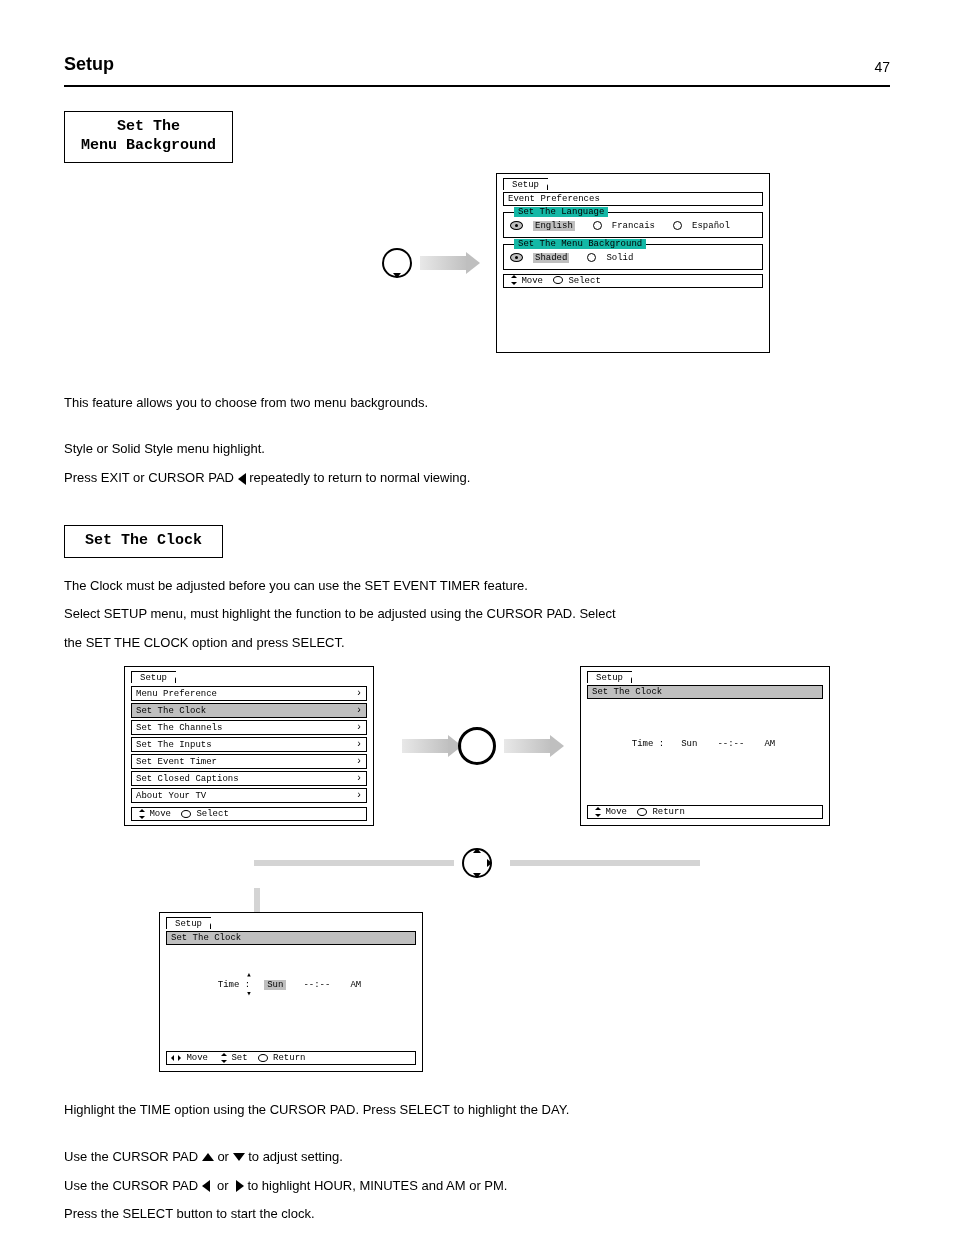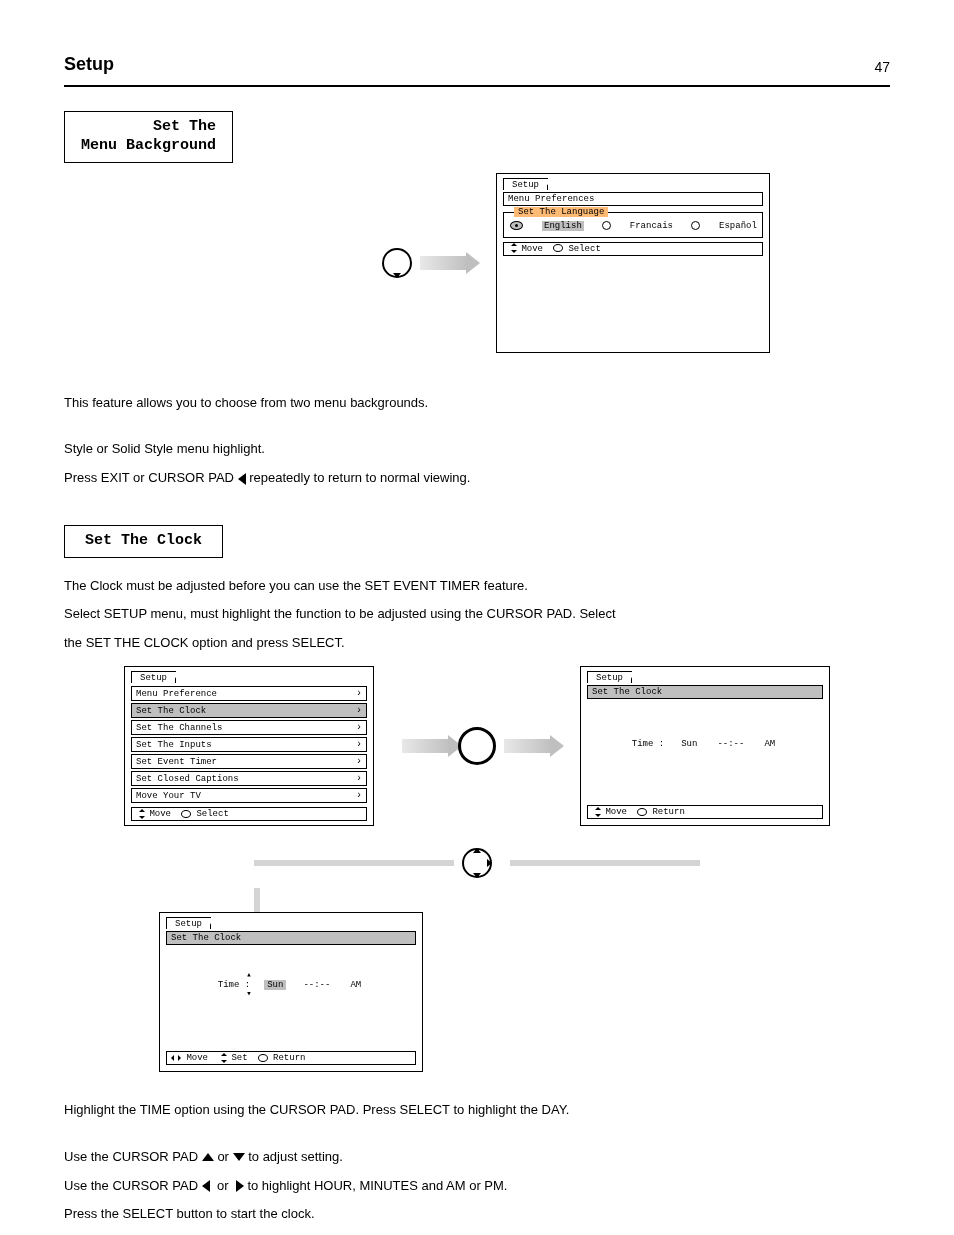--- a/index.html
+++ b/index.html
@@ -1,21 +1,21 @@
 <!DOCTYPE html>
 <html><head>
 <meta charset="utf-8">
 <style>
   html,body{margin:0;padding:0;background:#fff;color:#000;font-family:"Courier New",monospace;font-size:13px}
   .page{width:954px;margin:0 auto;padding:54px 64px 40px 64px;box-sizing:border-box}
   .top-row{display:flex;justify-content:space-between;align-items:flex-end}
   .top-row h1{font-family:Arial,Helvetica,sans-serif;font-weight:bold;font-size:18px;margin:0}
   .top-row .pg{font-family:Arial,Helvetica,sans-serif;font-size:14px}
   .rule{border-top:2px solid #000;margin:10px 0 24px 0}
-  .heading-box{border:1px solid #000;display:inline-block;text-align:right;font-family:"Courier New",monospace;font-weight:bold;font-size:15px;line-height:1.25;padding:6px 16px}
+  .heading-box{border:1px solid #000;display:inline-block;text-align:center;font-family:"Courier New",monospace;font-weight:bold;font-size:15px;line-height:1.25;padding:6px 16px}
   .body-text{font-family:Arial,Helvetica,sans-serif;font-size:13px;line-height:1.6;max-width:800px}
   .body-text p{margin:0 0 8px 0}
   .figure-row{display:flex;justify-content:center;gap:28px;align-items:center;margin:12px 0}
 
   
   .osd{border:1px solid #000;width:260px;min-height:140px;padding:4px 6px;font-family:"Courier New",monospace;font-size:9px;background:#fff;position:relative}
   .osd.tall{min-height:170px}
   .osd .tabs{display:flex}
   .tab{border:1px solid #000;border-bottom:none;padding:1px 8px 0 8px;font-size:9px;position:relative}
   .tab.primary{background:#fff}
@@ -30,23 +30,23 @@
   .quad{display:inline-block;width:8px;height:8px;position:relative;vertical-align:middle}
   .quad:before,.quad:after{content:"";position:absolute;left:3px;width:0;height:0;border-left:3px solid transparent;border-right:3px solid transparent}
   .quad:before{top:-1px;border-bottom:3px solid #000}
   .quad:after{bottom:-1px;border-top:3px solid #000}
   .lr{display:inline-block;width:10px;height:6px;position:relative;vertical-align:middle}
   .lr:before,.lr:after{content:"";position:absolute;top:0;width:0;height:0;border-top:3px solid transparent;border-bottom:3px solid transparent}
   .lr:before{left:0;border-right:3px solid #000}
   .lr:after{right:0;border-left:3px solid #000}
 
   .fieldset{border:1px solid #000;margin-top:6px;padding:4px 6px 6px 6px;position:relative}
-  .fieldset .legend{position:absolute;top:-6px;left:10px;background:#fdba74;padding:0 4px;font-size:9px}
+  .fieldset .legend{position:absolute;top:-6px;left:10px;background:#14b8a6;padding:0 4px;font-size:9px}
   .opts{display:flex;gap:18px;margin-top:4px}
-  .opt{display:flex;align-items:center;gap:19px}
+  .opt{display:flex;align-items:center;gap:10px}
   .radio{width:7px;height:7px;border:1px solid #000;border-radius:50%;display:inline-block}
   .radio.sel:after{content:"";display:block;width:3px;height:3px;background:#000;border-radius:50%;margin:2px}
   .opt.sel span{background:#bfbfbf;padding:0 2px}
 
   .center-body{padding:40px 10px 10px 10px;text-align:left}
   .time-line{display:flex;gap:14px;align-items:center;justify-content:center}
   .time-seg{padding:0 3px}
   .time-seg.hl{background:#bfbfbf}
   .up-mark,.down-mark{font-size:9px;text-align:center;line-height:1}
 
@@ -97,36 +97,49 @@
     <div class="cursor">
           <div class="b"></div>
         </div>
     <div class="flow-arrow"></div>
   </div>
   <div class="osd tall">
     <div class="tabs">
       <div class="tab primary"><span>Setup</span><span class="cut"></span></div>
     </div>
     <div class="menu-item" style="margin-top:2px">
-          <span>Menu Preferences</span>
+          <span>Event Preferences</span>
         </div>
     <div class="fieldset">
       <div class="legend">Set The Language</div>
       <div class="opts">
         <div class="opt sel">
               <span class="radio sel"></span>
               <span>English</span>
             </div>
         <div class="opt">
               <span class="radio"></span>
               <span>Francais</span>
             </div>
         <div class="opt">
               <span class="radio"></span>
               <span>Español</span>
+            </div>
+      </div>
+    </div>
+    <div class="fieldset">
+      <div class="legend">Set The Menu Background</div>
+      <div class="opts">
+        <div class="opt sel">
+              <span class="radio sel"></span>
+              <span>Shaded</span>
+            </div>
+        <div class="opt">
+              <span class="radio"></span>
+              <span>Solid</span>
             </div>
       </div>
     </div>
     <div class="hint-bar">
       <span><span class="quad"></span> <span>Move</span></span>
       <span><span class="mini-icon"></span> <span>Select</span></span>
     </div>
   </div>
 </div>
 
@@ -184,21 +197,21 @@
           </div>
       <div class="menu-item">
             <span>Set Event Timer</span>
             <span class="chev">›</span>
           </div>
       <div class="menu-item">
             <span>Set Closed Captions</span>
             <span class="chev">›</span>
           </div>
       <div class="menu-item">
-            <span>Move Your TV</span>
+            <span>About Your TV</span>
             <span class="chev">›</span>
           </div>
       <div class="hint-bar">
         <span><span class="quad"></span> <span>Move</span></span>
         <span><span class="mini-icon"></span> <span>Select</span></span>
       </div>
     </div>
   </div>
 
   <div style="display:flex;align-items:center;gap:8px">

